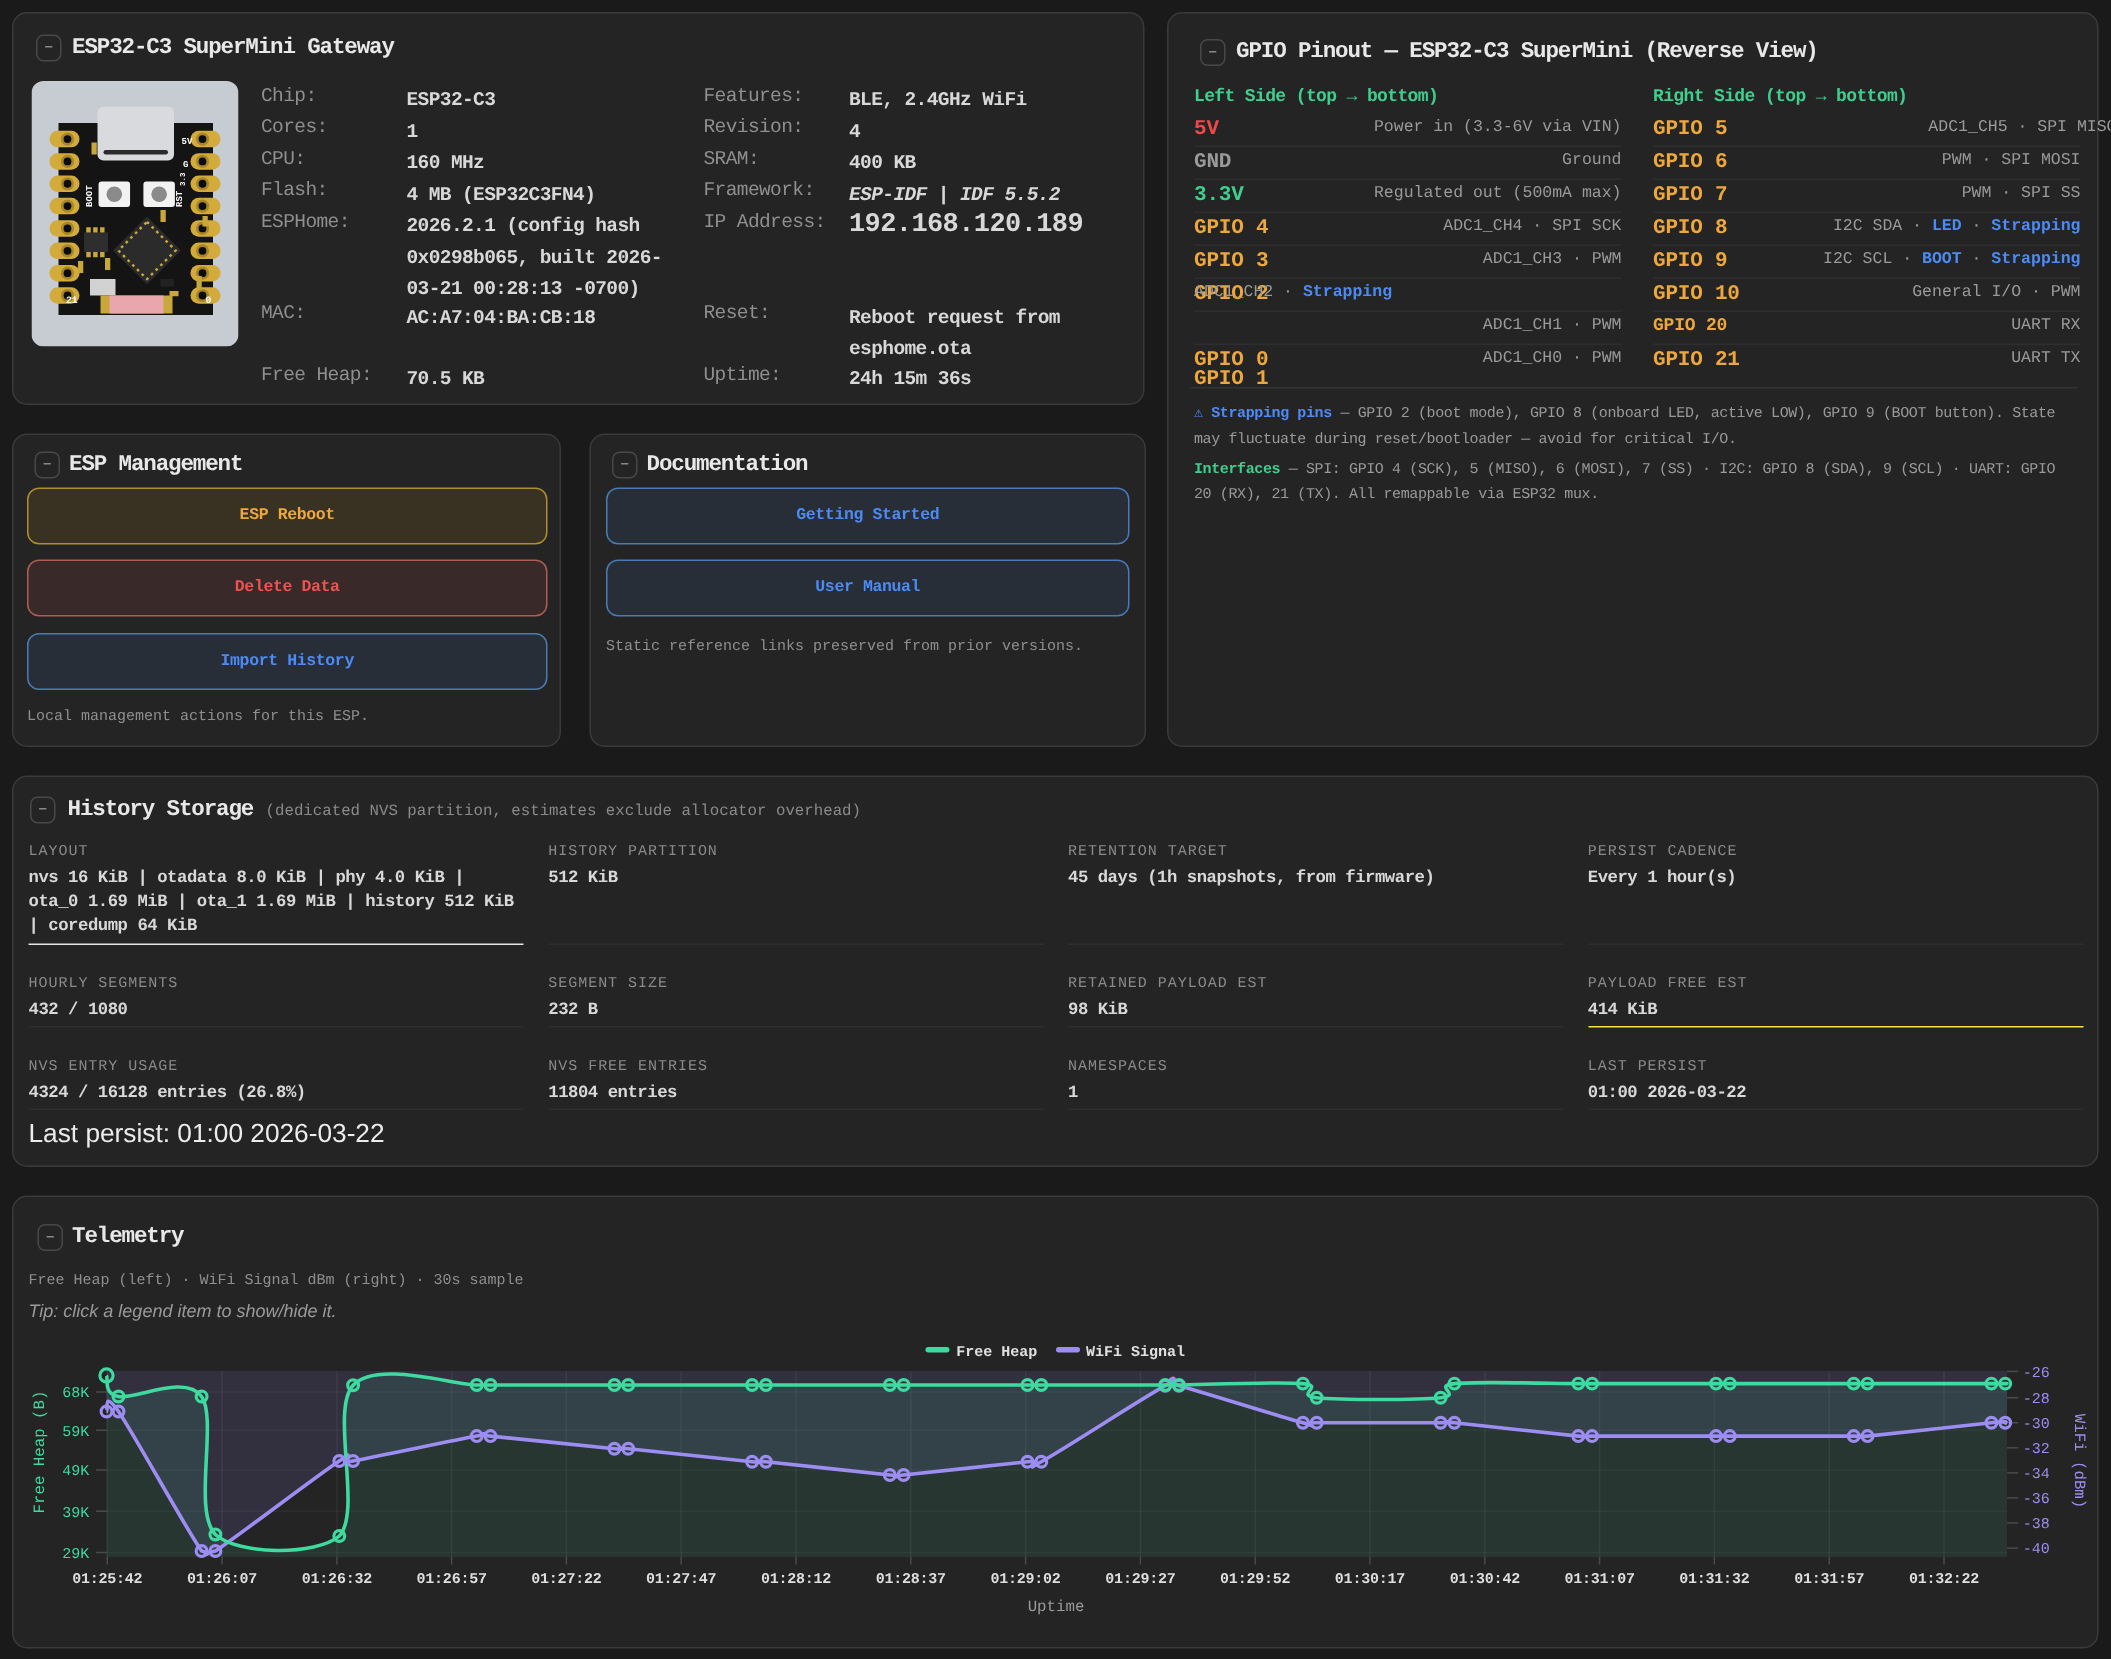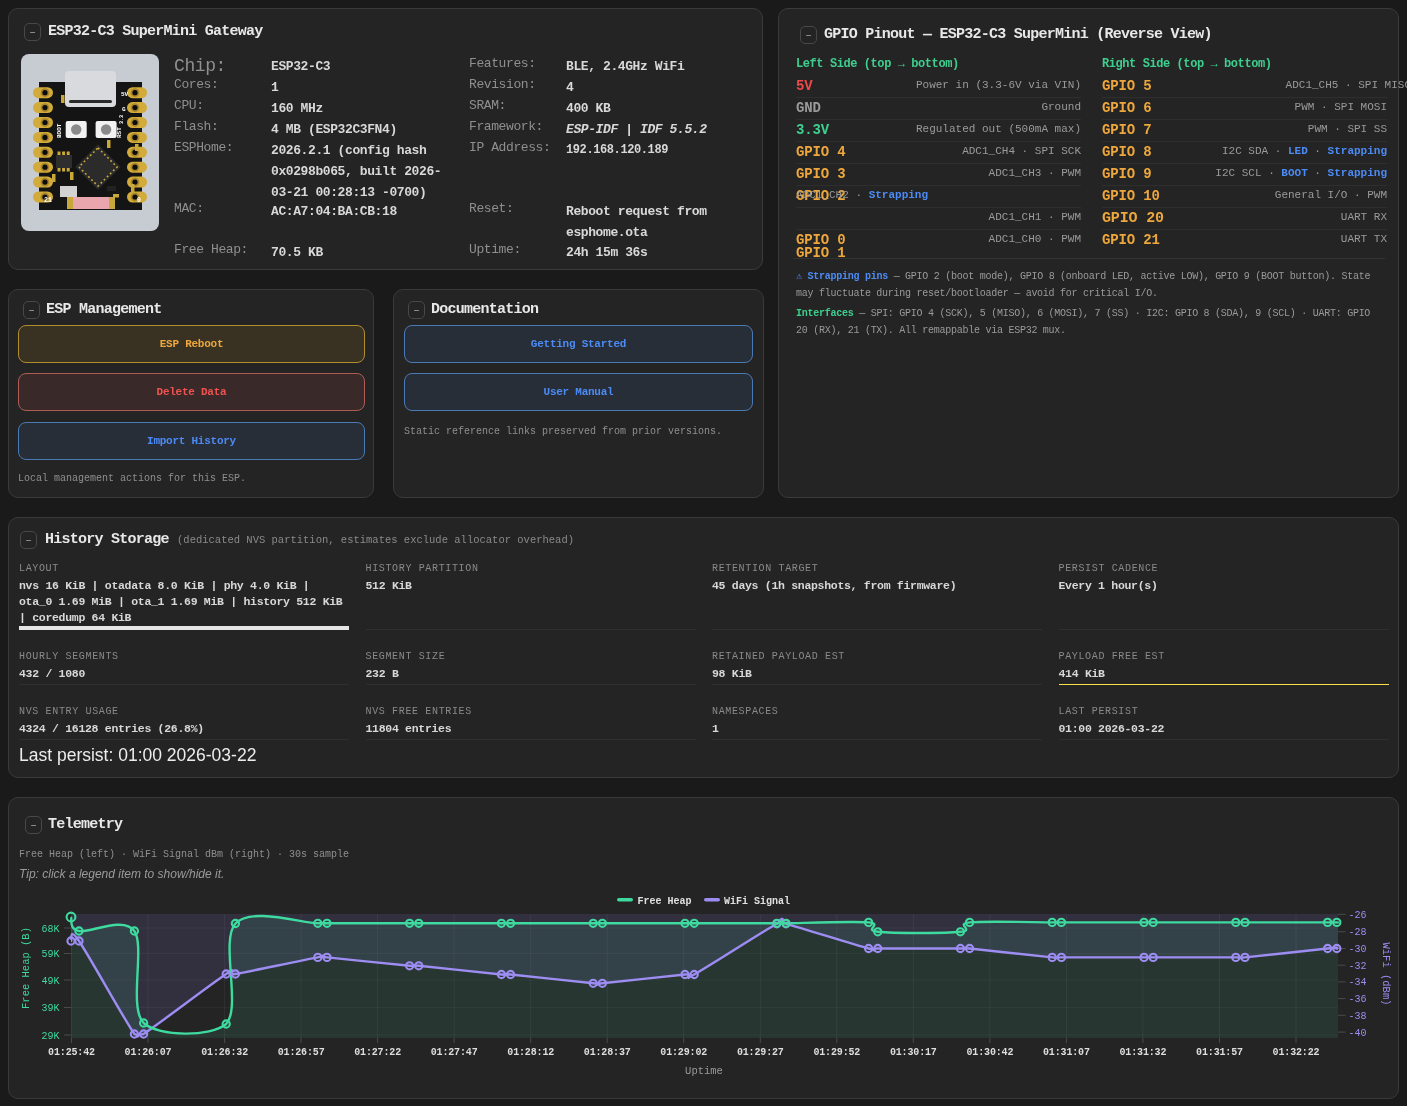--- a/index.html
+++ b/index.html
@@ -96,40 +96,40 @@
 <rect x="46" y="143" width="48" height="12" fill="#c9a83b"></rect>
 <rect x="52" y="143" width="36" height="12" fill="#e9a6ac"></rect>
 <text x="100" y="42" font-size="6" font-weight="bold" fill="#fff">5V</text>
       <text x="101" y="57" font-size="6" font-weight="bold" fill="#fff">G</text>
       <text x="23" y="148" font-size="6.5" font-weight="bold" fill="#fff">21</text>
       <text x="116" y="148" font-size="6.5" font-weight="bold" fill="#fff">0</text>
       <text x="40" y="84" font-size="6" font-weight="bold" fill="#fff" transform="rotate(-90 40 84)">BOOT</text>
       <text x="100" y="84" font-size="6" font-weight="bold" fill="#fff" transform="rotate(-90 100 84)">RST</text>
       <text x="102" y="70" font-size="5" font-weight="bold" fill="#fff" transform="rotate(-90 102 70)">3.3</text>
 </svg>
-<div style="position:absolute;left:165px;top:47px;font-size:18px;letter-spacing:-0.4px;white-space:nowrap;" class="glabel">Chip:</div>
+<div style="position:absolute;left:165px;top:47px;font-size:13px;letter-spacing:-0.4px;white-space:nowrap;" class="glabel">Chip:</div>
     <div style="position:absolute;left:262px;top:47px;font-size:13px;letter-spacing:-0.4px;line-height:21px;white-space:nowrap;" class="gval">ESP32-C3</div>
     <div style="position:absolute;left:165px;top:68px;font-size:13px;letter-spacing:-0.4px;white-space:nowrap;" class="glabel">Cores:</div>
     <div style="position:absolute;left:262px;top:68px;font-size:13px;letter-spacing:-0.4px;line-height:21px;white-space:nowrap;" class="gval">1</div>
     <div style="position:absolute;left:165px;top:89px;font-size:13px;letter-spacing:-0.4px;white-space:nowrap;" class="glabel">CPU:</div>
     <div style="position:absolute;left:262px;top:89px;font-size:13px;letter-spacing:-0.4px;line-height:21px;white-space:nowrap;" class="gval">160 MHz</div>
     <div style="position:absolute;left:165px;top:110px;font-size:13px;letter-spacing:-0.4px;white-space:nowrap;" class="glabel">Flash:</div>
     <div style="position:absolute;left:262px;top:110px;font-size:13px;letter-spacing:-0.4px;line-height:21px;white-space:nowrap;" class="gval">4 MB (ESP32C3FN4)</div>
     <div style="position:absolute;left:460px;top:47px;font-size:13px;letter-spacing:-0.4px;white-space:nowrap;" class="glabel">Features:</div>
     <div style="position:absolute;left:557px;top:47px;font-size:13px;letter-spacing:-0.4px;line-height:21px;white-space:nowrap;" class="gval">BLE, 2.4GHz WiFi</div>
     <div style="position:absolute;left:460px;top:68px;font-size:13px;letter-spacing:-0.4px;white-space:nowrap;" class="glabel">Revision:</div>
     <div style="position:absolute;left:557px;top:68px;font-size:13px;letter-spacing:-0.4px;line-height:21px;white-space:nowrap;" class="gval">4</div>
     <div style="position:absolute;left:460px;top:89px;font-size:13px;letter-spacing:-0.4px;white-space:nowrap;" class="glabel">SRAM:</div>
     <div style="position:absolute;left:557px;top:89px;font-size:13px;letter-spacing:-0.4px;line-height:21px;white-space:nowrap;" class="gval">400 KB</div>
     <div style="position:absolute;left:460px;top:110px;font-size:13px;letter-spacing:-0.4px;white-space:nowrap;" class="glabel">Framework:</div>
     <div style="position:absolute;left:557px;top:110px;font-size:13px;letter-spacing:-0.4px;line-height:21px;white-space:nowrap;font-style:italic;" class="gval">ESP-IDF | IDF 5.5.2</div>
     <div style="position:absolute;left:165px;top:131px;font-size:13px;letter-spacing:-0.4px;white-space:nowrap;" class="glabel">ESPHome:</div>
     <div style="position:absolute;left:262px;top:131px;font-size:13px;letter-spacing:-0.4px;line-height:21px;white-space:nowrap;" class="gval">2026.2.1 (config hash<br>0x0298b065, built 2026-<br>03-21 00:28:13 -0700)</div>
     <div style="position:absolute;left:460px;top:131px;font-size:13px;letter-spacing:-0.4px;white-space:nowrap;" class="glabel">IP Address:</div>
-    <div style="position:absolute;left:557px;top:131px;font-size:12px;letter-spacing:-0.4px;line-height:21px;white-space:nowrap;" class="gval">192.168.120.189</div>
+    <div style="position:absolute;left:557px;top:131px;font-size:18px;letter-spacing:-0.4px;line-height:21px;white-space:nowrap;" class="gval">192.168.120.189</div>
     <div style="position:absolute;left:165px;top:192px;font-size:13px;letter-spacing:-0.4px;white-space:nowrap;" class="glabel">MAC:</div>
     <div style="position:absolute;left:262px;top:192px;font-size:13px;letter-spacing:-0.4px;line-height:21px;white-space:nowrap;" class="gval">AC:A7:04:BA:CB:18</div>
     <div style="position:absolute;left:460px;top:192px;font-size:13px;letter-spacing:-0.4px;white-space:nowrap;" class="glabel">Reset:</div>
     <div style="position:absolute;left:557px;top:192px;font-size:13px;letter-spacing:-0.4px;line-height:21px;white-space:nowrap;" class="gval">Reboot request from<br>esphome.ota</div>
     <div style="position:absolute;left:165px;top:233px;font-size:13px;letter-spacing:-0.4px;white-space:nowrap;" class="glabel">Free Heap:</div>
     <div style="position:absolute;left:262px;top:233px;font-size:13px;letter-spacing:-0.4px;line-height:21px;white-space:nowrap;" class="gval">70.5 KB</div>
     <div style="position:absolute;left:460px;top:233px;font-size:13px;letter-spacing:-0.4px;white-space:nowrap;" class="glabel">Uptime:</div>
     <div style="position:absolute;left:557px;top:233px;font-size:13px;letter-spacing:-0.4px;line-height:21px;white-space:nowrap;" class="gval">24h 15m 36s</div>
 </div>
 <div class="card" style="left:778px;top:8px;width:621px;height:490px;">
@@ -173,21 +173,21 @@
     <div style="position:absolute;left:323px;top:131.5px;width:285px;height:22px;border-top:1px solid #2e2e2e;box-sizing:border-box;"></div>
     <div style="position:absolute;left:323px;top:134.5px;font-size:14px;letter-spacing:-0.15px;font-weight:bold;color:#eda73c;white-space:nowrap;text-align:right;">GPIO 8</div>
     <div style="position:absolute;left:323px;top:136.0px;width:285px;font-size:11px;color:#9a9a9a;text-align:right;white-space:nowrap;">I2C SDA · <b style="color:#4c8bf5">LED</b> · <b style="color:#4c8bf5">Strapping</b></div>
     <div style="position:absolute;left:323px;top:153.5px;width:285px;height:22px;border-top:1px solid #2e2e2e;box-sizing:border-box;"></div>
     <div style="position:absolute;left:323px;top:156.5px;font-size:14px;letter-spacing:-0.15px;font-weight:bold;color:#eda73c;white-space:nowrap;">GPIO 9</div>
     <div style="position:absolute;left:323px;top:158.0px;width:285px;font-size:11px;color:#9a9a9a;text-align:right;white-space:nowrap;">I2C SCL · <b style="color:#4c8bf5">BOOT</b> · <b style="color:#4c8bf5">Strapping</b></div>
     <div style="position:absolute;left:323px;top:175.5px;width:285px;height:22px;border-top:1px solid #2e2e2e;box-sizing:border-box;"></div>
     <div style="position:absolute;left:323px;top:178.5px;font-size:14px;letter-spacing:-0.15px;font-weight:bold;color:#eda73c;white-space:nowrap;">GPIO 10</div>
     <div style="position:absolute;left:323px;top:180.0px;width:285px;font-size:11px;color:#9a9a9a;text-align:right;white-space:nowrap;">General I/O · PWM</div>
     <div style="position:absolute;left:323px;top:197.5px;width:285px;height:22px;border-top:1px solid #2e2e2e;box-sizing:border-box;"></div>
-    <div style="position:absolute;left:323px;top:200.5px;font-size:15px;letter-spacing:-0.15px;font-weight:bold;color:#eda73c;white-space:nowrap;">GPIO 20</div>
+    <div style="position:absolute;left:323px;top:200.5px;font-size:12px;letter-spacing:-0.15px;font-weight:bold;color:#eda73c;white-space:nowrap;">GPIO 20</div>
     <div style="position:absolute;left:323px;top:202.0px;width:285px;font-size:11px;color:#9a9a9a;text-align:right;white-space:nowrap;">UART RX</div>
     <div style="position:absolute;left:323px;top:219.5px;width:285px;height:22px;border-top:1px solid #2e2e2e;box-sizing:border-box;"></div>
     <div style="position:absolute;left:323px;top:222.5px;font-size:14px;letter-spacing:-0.15px;font-weight:bold;color:#eda73c;white-space:nowrap;">GPIO 21</div>
     <div style="position:absolute;left:323px;top:224.0px;width:285px;font-size:11px;color:#9a9a9a;text-align:right;white-space:nowrap;">UART TX</div>
 
 <div style="position:absolute;left:14px;top:249px;width:592px;border-top:1px solid #333;"></div>
 <div style="position:absolute;left:17px;top:259px;font-size:10px;letter-spacing:-0.26px;line-height:17px;color:#9a9a9a;"><b style="color:#4c8bf5">⚠ Strapping pins</b> — GPIO 2 (boot mode), GPIO 8 (onboard LED, active LOW), GPIO 9 (BOOT button). State<br>may fluctuate during reset/bootloader — avoid for critical I/O.</div>
 <div style="position:absolute;left:17px;top:296px;font-size:10px;letter-spacing:-0.26px;line-height:17px;color:#9a9a9a;"><b style="color:#3ecf8e">Interfaces</b> — SPI: GPIO 4 (SCK), 5 (MISO), 6 (MOSI), 7 (SS) · I2C: GPIO 8 (SDA), 9 (SCL) · UART: GPIO<br>20 (RX), 21 (TX). All remappable via ESP32 mux.</div>
 
 </div>
@@ -202,21 +202,21 @@
 <div class="card" style="left:393px;top:289px;width:371px;height:209px;">
 <div class="cbox" style="left:14px;top:11px;">–</div>
 <div class="ttl" style="left:37px;top:11px;">Documentation</div>
 <div class="btn" style="left:10px;top:35px;width:349px;height:38px;line-height:36px;background:#272e38;border-color:#4a7ab5;color:#4c8bf5;">Getting Started</div>
 <div class="btn" style="left:10px;top:83px;width:349px;height:38px;line-height:36px;background:#272e38;border-color:#4a7ab5;color:#4c8bf5;">User Manual</div>
 <div class="note" style="left:10px;top:136px;">Static reference links preserved from prior versions.</div>
 </div>
 <div class="card" style="left:8px;top:517px;width:1391px;height:261px;">
 <div class="cbox" style="left:11px;top:13px;">–</div>
 <div class="ttl" style="left:36px;top:13px;">History Storage <span style="font-weight:normal;font-size:10.5px;letter-spacing:0;color:#8a8a8a;">(dedicated NVS partition, estimates exclude allocator overhead)</span></div>
-<div style="position:absolute;left:10px;top:44px;width:330px;height:68px;border-bottom:4px solid #e5e5e5;box-sizing:border-box;">
+<div style="position:absolute;left:10px;top:44px;width:330px;height:68px;border-bottom:1px solid #e5e5e5;box-sizing:border-box;">
 <div class="slabel">LAYOUT</div>
 <div class="sval" style="margin-top:3px;">nvs 16 KiB | otadata 8.0 KiB | phy 4.0 KiB |<br>ota_0 1.69 MiB | ota_1 1.69 MiB | history 512 KiB<br>| coredump 64 KiB</div>
 </div>
     <div style="position:absolute;left:356.5px;top:44px;width:330px;height:68px;border-bottom:1px solid #2f2f2f;box-sizing:border-box;">
 <div class="slabel">HISTORY PARTITION</div>
 <div class="sval" style="margin-top:3px;">512 KiB</div>
 </div>
     <div style="position:absolute;left:703px;top:44px;width:330px;height:68px;border-bottom:1px solid #2f2f2f;box-sizing:border-box;">
 <div class="slabel">RETENTION TARGET</div>
 <div class="sval" style="margin-top:3px;">45 days (1h snapshots, from firmware)</div>

